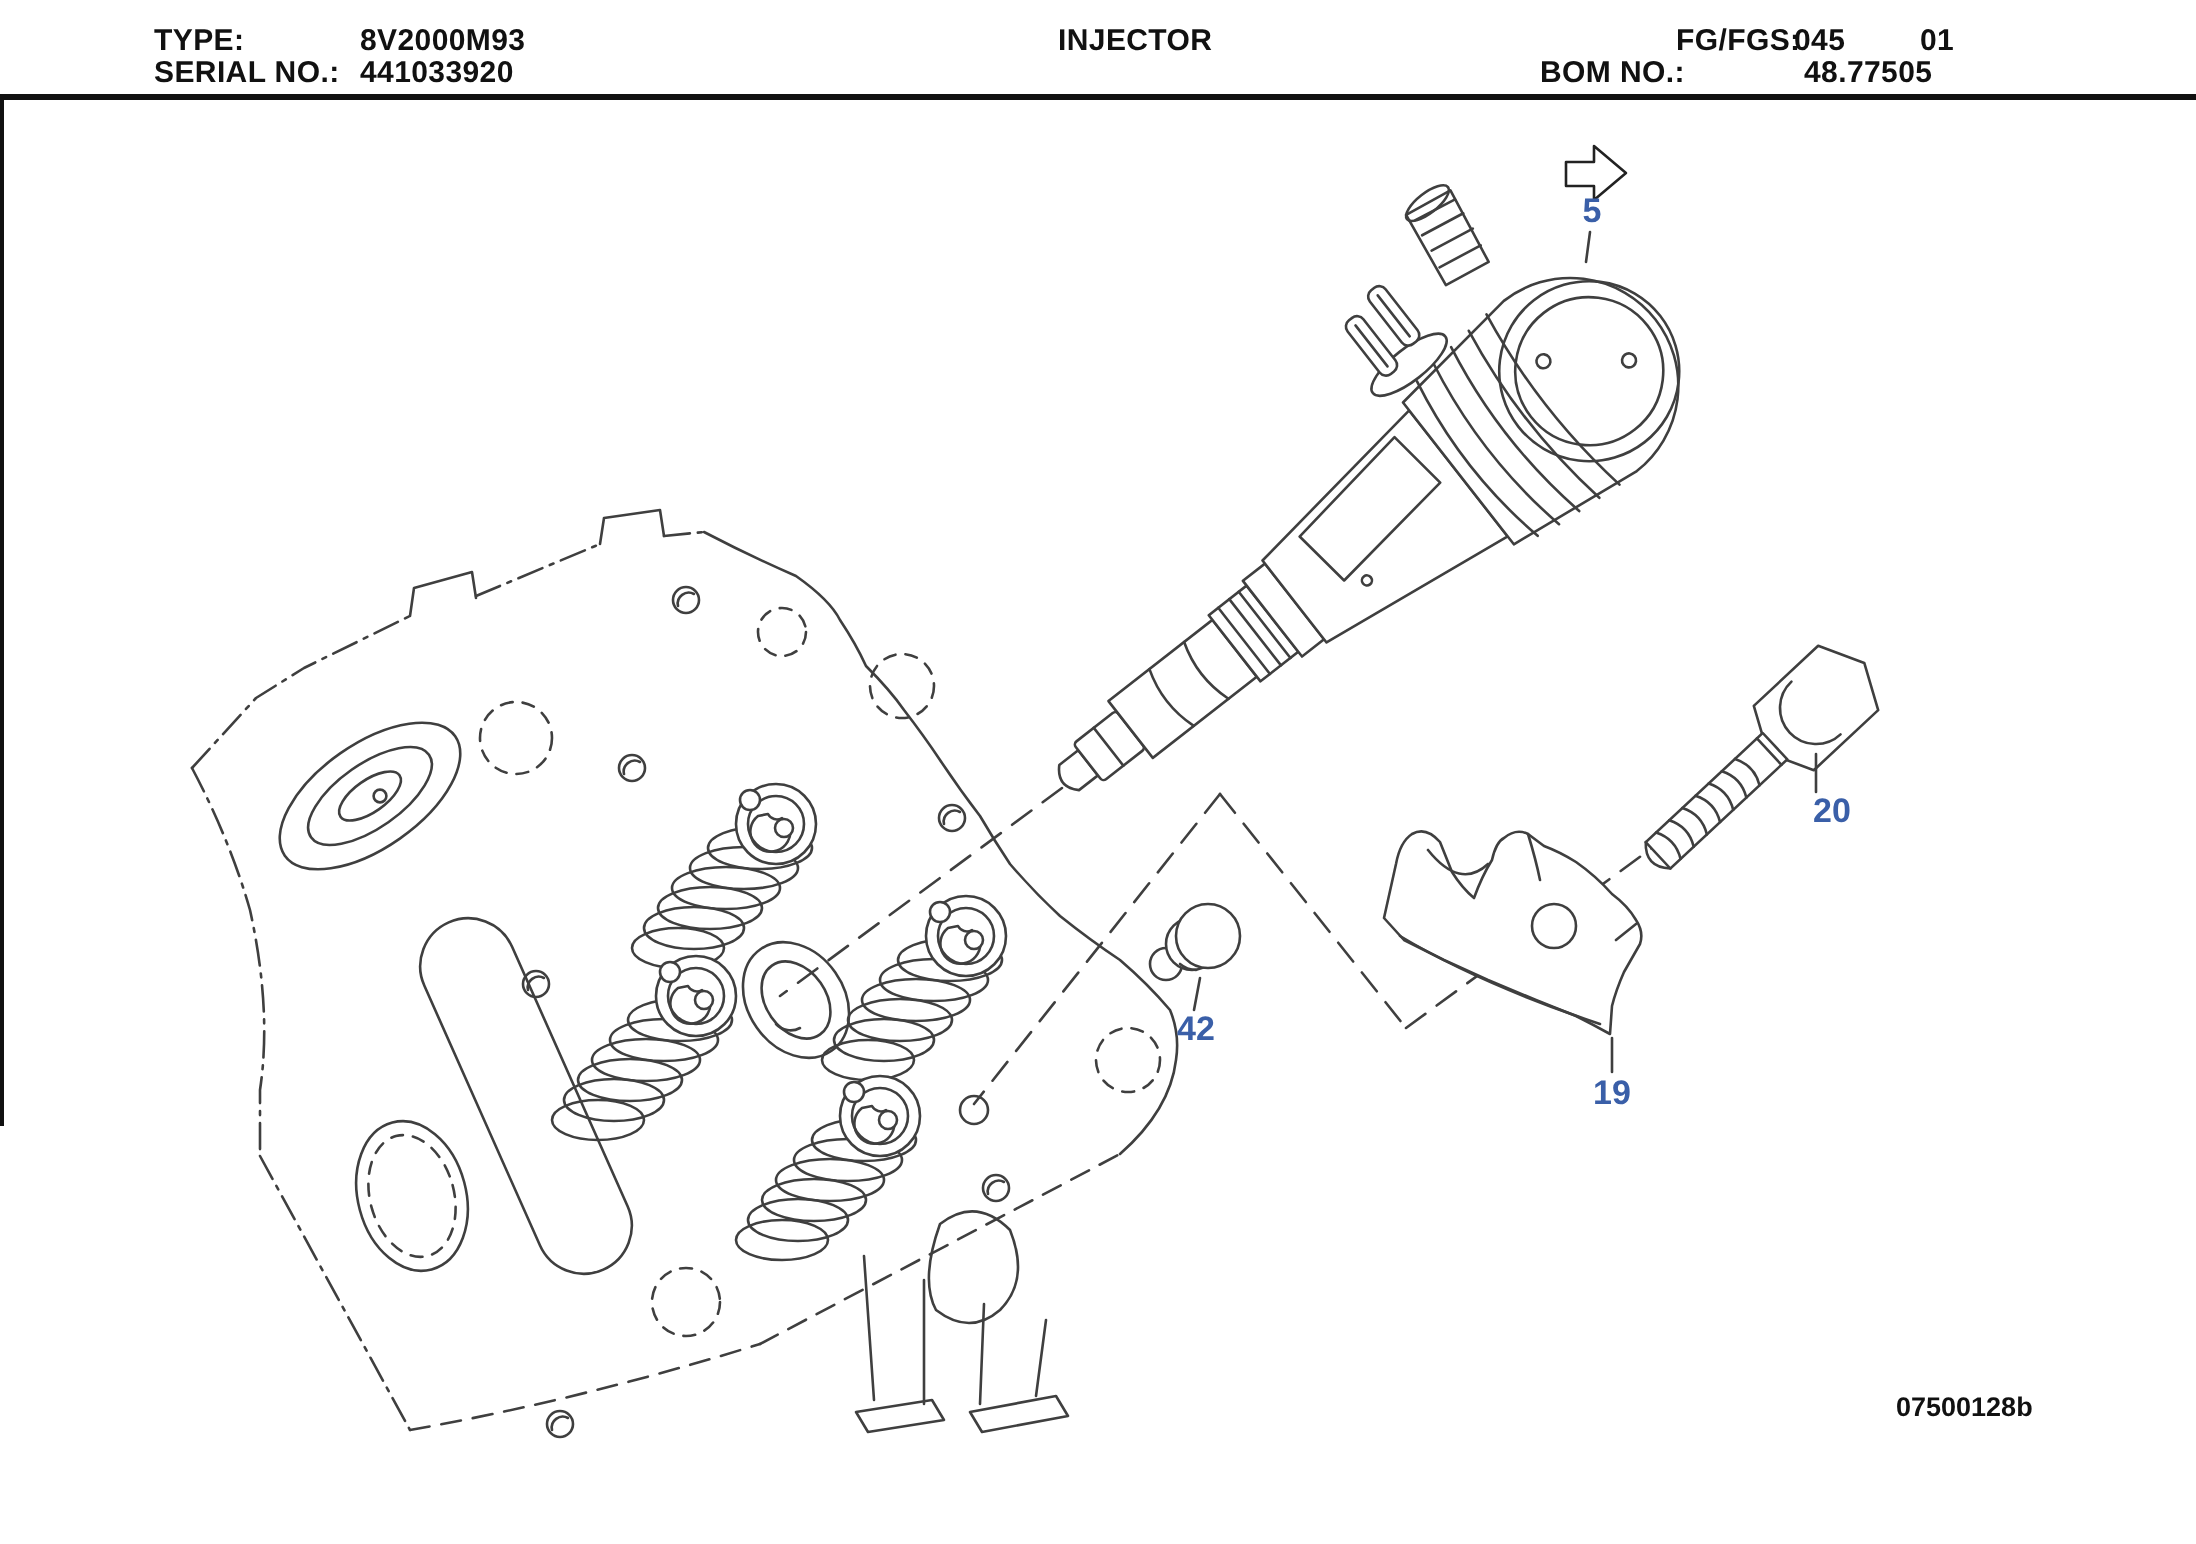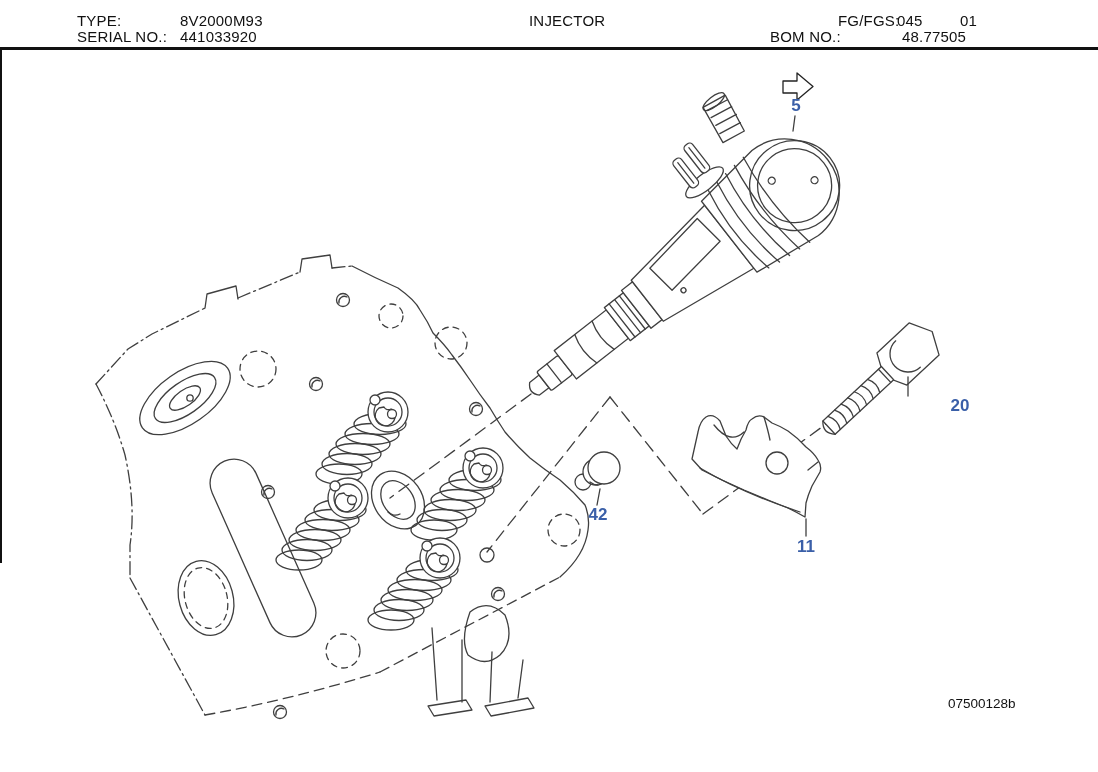--- a/index.html
+++ b/index.html
@@ -1,28 +1,28 @@
 <!DOCTYPE html>
 <html><head>
 <meta charset="utf-8">
 <style>
   html,body{margin:0;padding:0;background:#fff;}
   .page{
     position:relative;width:1098px;height:772px;background:#fff;overflow:hidden;
     font-family:"Liberation Sans", sans-serif;color:#111;
   }
-  .hdr{position:absolute;font-size:15px;font-weight:normal;white-space:nowrap;letter-spacing:.2px;}
+  .hdr{position:absolute;font-size:15px;font-weight:bold;white-space:nowrap;letter-spacing:.2px;}
   .rule-top{position:absolute;left:0;right:0;top:47px;height:3px;background:#111;}
   .rule-left{position:absolute;left:0;top:47px;width:2px;height:516px;background:#111;}
   svg{position:absolute;left:0;top:0;}
   .callout{
     position:absolute;font-size:17px;font-weight:bold;color:#3a5fa8;
     transform:translateX(-50%);white-space:nowrap;
   }
-  .figcode{position:absolute;font-size:13.5px;font-weight:normal;color:#111;white-space:nowrap;}
+  .figcode{position:absolute;font-size:13.5px;font-weight:bold;color:#111;white-space:nowrap;}
 </style>
 </head>
 <body>
 
 <div class="page">
 
   <div class="hdr" style="left:77px;top:12px">TYPE:</div>
   <div class="hdr" style="left:180px;top:12px">8V2000M93</div>
   <div class="hdr" style="left:77px;top:28px">SERIAL NO.:</div>
   <div class="hdr" style="left:180px;top:28px">441033920</div>
@@ -189,19 +189,19 @@
       <path d="M795,116 L793,131"></path>
       <path d="M908,377 L908,396"></path>
       <path d="M806,519 L806,536"></path>
       <path d="M600,489 L597,505"></path>
     </g>
 
     <path d="M783,81 L797,81 L797,73 L813,86.5 L797,100 L797,93 L783,93 Z" stroke="#222"></path>
   </svg>
 
   <div class="callout" style="left:796px;top:96px">5</div>
-  <div class="callout" style="left:960px;top:396px">20</div>
-  <div class="callout" style="left:806px;top:537px">11</div>
+  <div class="callout" style="left:916px;top:396px">20</div>
+  <div class="callout" style="left:806px;top:537px">19</div>
   <div class="callout" style="left:598px;top:505px">42</div>
 
   <div class="figcode" style="left:948px;top:696px">07500128b</div>
 
 </div>
 
 </body></html>

